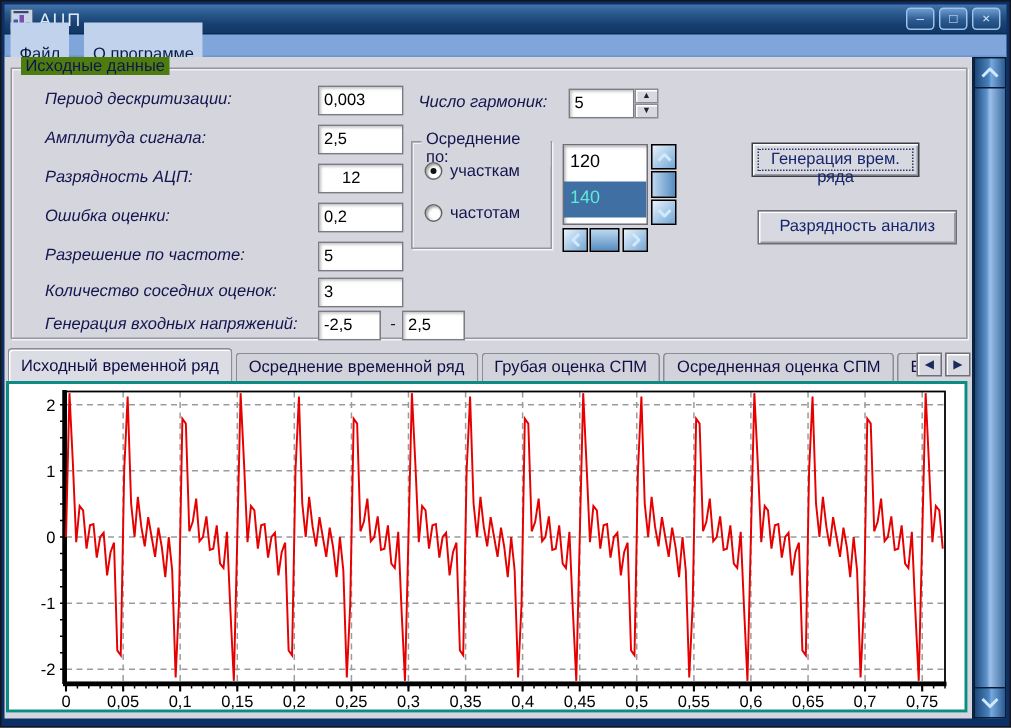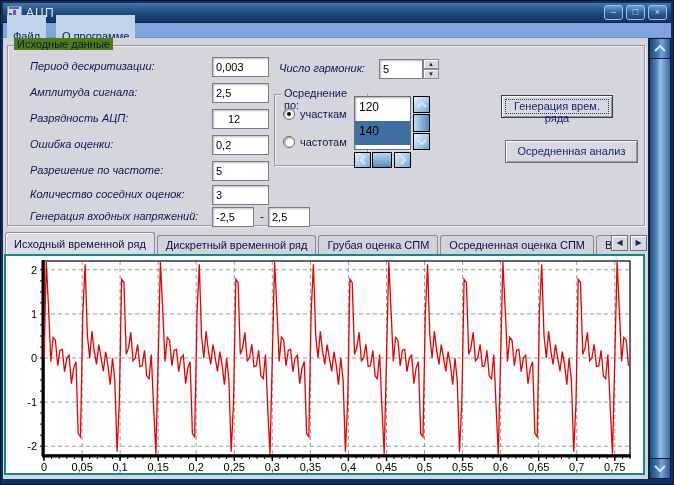--- a/index.html
+++ b/index.html
@@ -44,21 +44,21 @@
   .radio-row{position:absolute;display:flex;align-items:center;}
   .radio{width:12px;height:12px;border-radius:50%;border:1px solid #666;background:#fff;
     box-shadow:inset 1px 1px 2px rgba(0,0,0,0.4);position:relative;}
   .radio.checked::after{content:'';position:absolute;left:3px;top:3px;width:4px;height:4px;border-radius:50%;background:#111;}
   .radio-label{font-size:11px;color:#14144e;margin-left:5px;}
   
   .listbox{position:absolute;}
   .lb-list{position:absolute;left:0;top:0;width:57px;height:54px;background:#fff;border:1px solid #6e6e78;
     box-shadow:inset 1px 1px 2px rgba(0,0,0,0.3);overflow:hidden;}
   .lb-item{height:24px;font-size:12px;color:#000;padding:3px 0 0 4px;}
-  .lb-item.selected{background:#3f6fa3;color:#000000;}
+  .lb-item.selected{background:#3f6fa3;color:#5eead4;}
   .xp-btn{position:absolute;border:1px solid #000;display:flex;align-items:center;justify-content:center;
     background:linear-gradient(135deg,#e8f4fc,#74a6d4);}
   .xp-thumb{position:absolute;border:1px solid #000;background:linear-gradient(90deg,#bcd8f0,#568cc0);}
   .xp-thumb-h{background:linear-gradient(180deg,#bcd8f0,#568cc0);}
   
   .btn{position:absolute;background:#d8d8e0;border:1px solid #6f6f78;
     box-shadow:inset 1px 1px 0 #ffffff, inset -1px -1px 0 #9a9aa2;
     font-size:11px;color:#15266d;text-align:center;padding-top:4px;}
   .btn.focused{border-color:#3c3c46;}
   .btn.focused::after{content:'';position:absolute;left:3px;top:3px;right:3px;bottom:3px;border:1px dotted #2a3a6a;}
@@ -141,21 +141,21 @@
         <div class="radio-row" style="left:8px;top:13px">
           <span class="radio checked"></span>
           <span class="radio-label">участкам</span>
         </div>
         <div class="radio-row" style="left:8px;top:41px">
           <span class="radio"></span>
           <span class="radio-label">частотам</span>
         </div>
       </div>
 
-      <div class="listbox" style="left:346px;top:50px;width:78px;height:80px;">
+      <div class="listbox" style="left:367px;top:50px;width:78px;height:80px;">
         <div class="lb-list">
           <div class="lb-item">120</div>
           <div class="lb-item selected">140</div>
         </div>
 
         <div class="xp-btn" style="left:59px;top:0;width:17px;height:17px">
           <svg width="10" height="6" viewBox="0 0 10 6">
               <polyline class="chev" points="1,5 5,1 9,5" stroke="#eaf6ff"></polyline>
             </svg>
         </div>
@@ -173,26 +173,26 @@
         </div>
         <div class="xp-thumb xp-thumb-h" style="left:18px;top:56px;width:20px;height:16px"></div>
         <div class="xp-btn" style="left:40px;top:56px;width:17px;height:16px">
           <svg width="6" height="10" viewBox="0 0 6 10">
               <polyline class="chev" points="1,1 5,5 1,9" stroke="#eaf6ff"></polyline>
             </svg>
         </div>
       </div>
 
       <div class="btn focused" style="left:493px;top:49px;width:112px;height:23px">Генерация врем. ряда</div>
-      <div class="btn" style="left:497px;top:94px;width:133px;height:23px">Осредненная анализ</div>
+      <div class="btn" style="left:497px;top:94px;width:133px;height:23px">Разрядность анализ</div>
     </div>
 
     <div class="tabstrip">
       <div class="tab active">Исходный временной ряд</div>
-      <div class="tab">Дискретный временной ряд</div>
+      <div class="tab">Осреднение временной ряд</div>
       <div class="tab">Грубая оценка СПМ</div>
       <div class="tab">Осредненная оценка СПМ</div>
       <div class="tab cut">Вычи</div>
     </div>
     <div class="tab-arrow" style="left:608px">◀</div>
     <div class="tab-arrow" style="left:627px">▶</div>
 
     <div class="chart-panel">
       <svg id="chart-svg" width="637" height="217">
           <line x1="38" x2="624" y1="13.8" y2="13.8" stroke="#9b9b9b" stroke-dasharray="4 3" stroke-width="1"></line>

